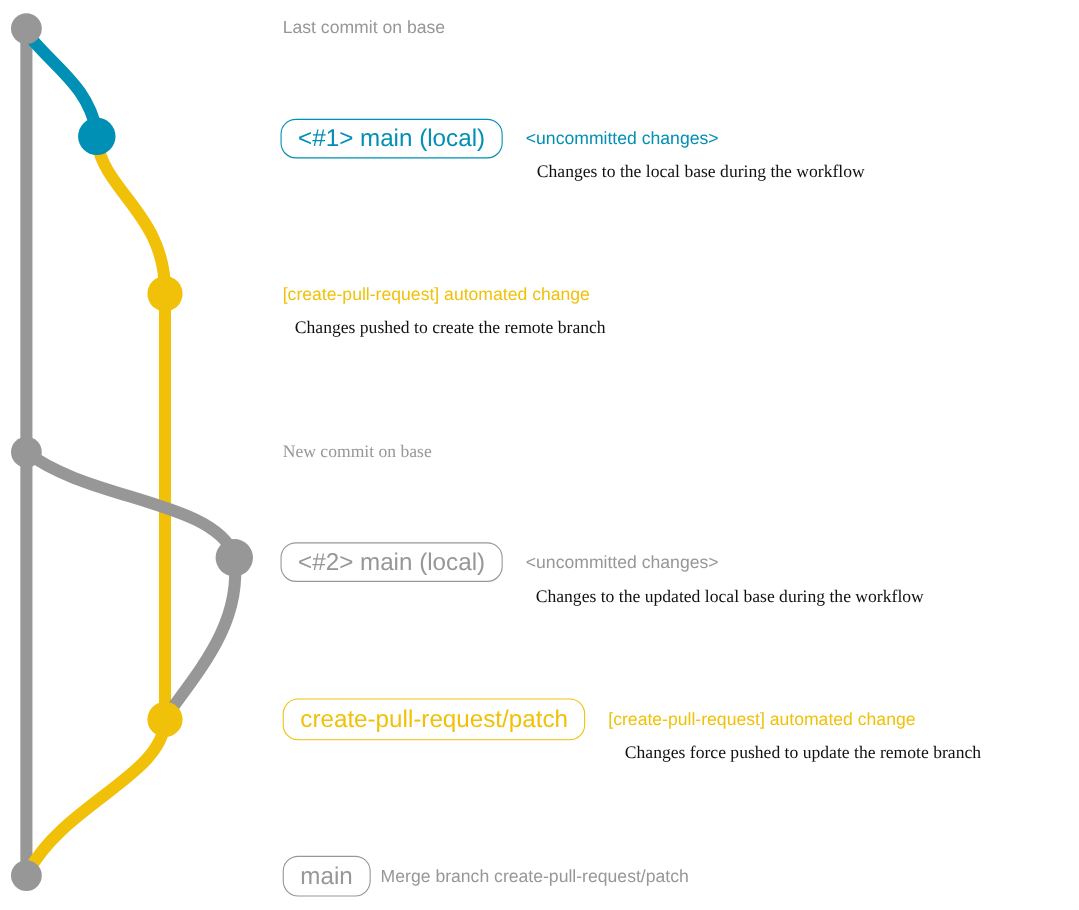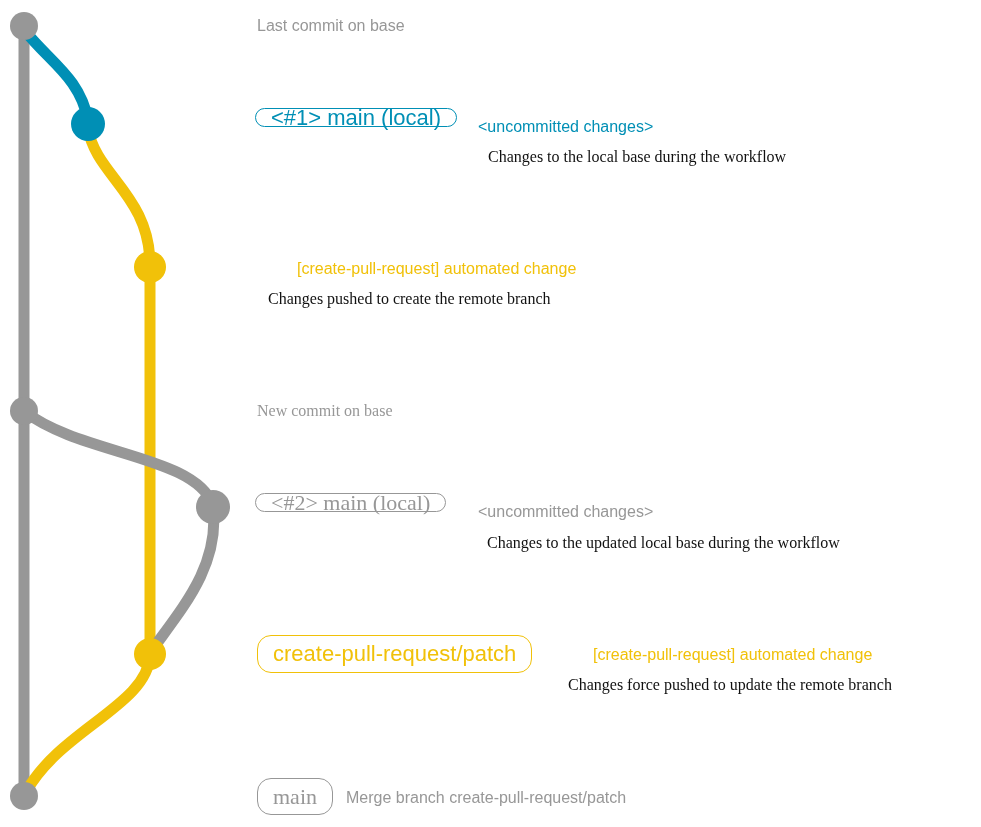--- a/index.html
+++ b/index.html
@@ -9,30 +9,30 @@
     font-family: "Liberation Sans", sans-serif;
   }
   .stage { position: relative; width: 981px; height: 827px; background: #fff; }
   .svg-graph { position: absolute; left: 0; top: 0; }
 
   .msg {
     position: absolute; font-size: 16px; line-height: 26px; white-space: nowrap;
   }
   .msg.gray   { color: var(--base); }
   .msg.blue   { color: var(--local); }
-  .msg.yellow { color: var(--branch); margin-left: 40px; }
+  .msg.yellow { color: var(--branch); }
 
   .branch-box {
     position: absolute; display: inline-flex; align-items: center;
-    height: 19px; padding: 0 15px;
+    height: 36px; padding: 0 15px;
     border: 1.5px solid; border-radius: 14px;
     font-size: 22px; white-space: nowrap; background: #fff;
   }
   .branch-box.blue   { color: var(--local);  border-color: var(--local); }
-  .branch-box.gray   { color: var(--base);   border-color: var(--base); font-family: Liberation Serif, serif; }
+  .branch-box.gray   { color: var(--base);   border-color: var(--base); }
   .branch-box.yellow { color: var(--branch); border-color: var(--branch); }
 
   .note {
     position: absolute; font-family: Liberation Serif, serif;
     font-size: 16px; line-height: 22px; color: var(--note); white-space: nowrap;
   }
 </style>
 </head>
 <body>
 

